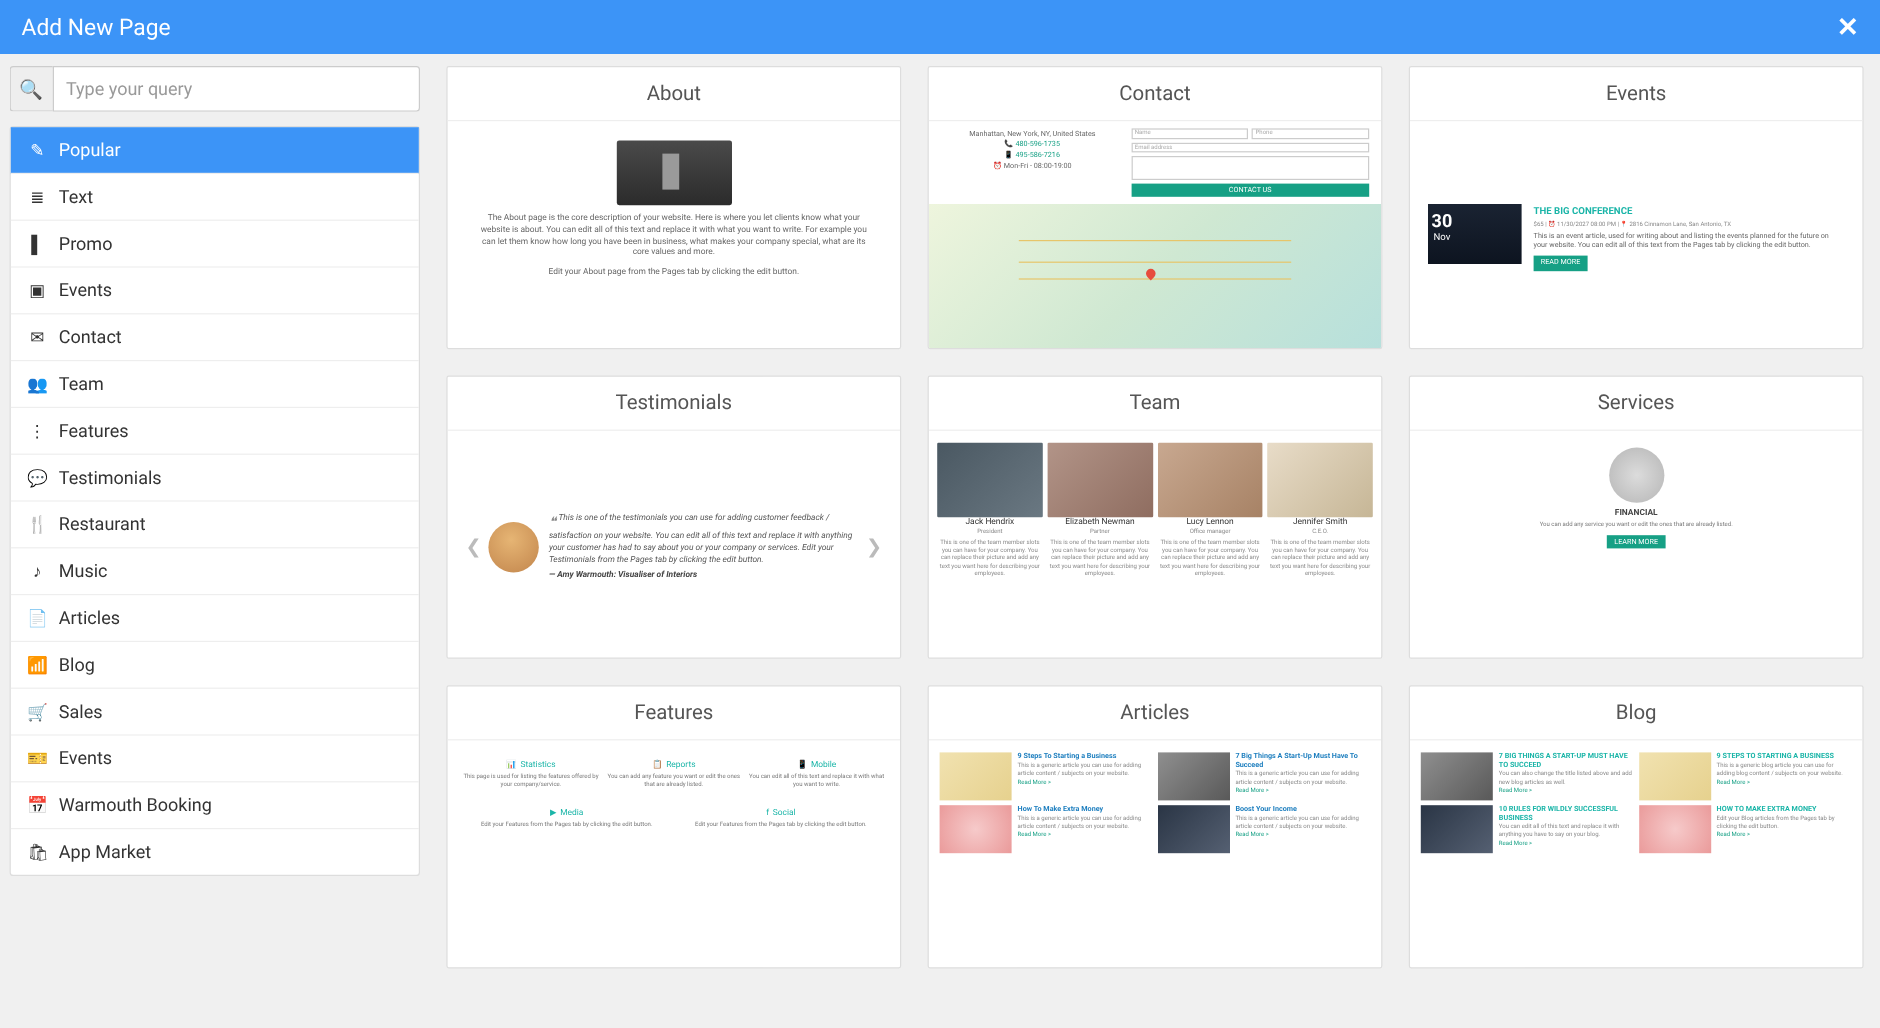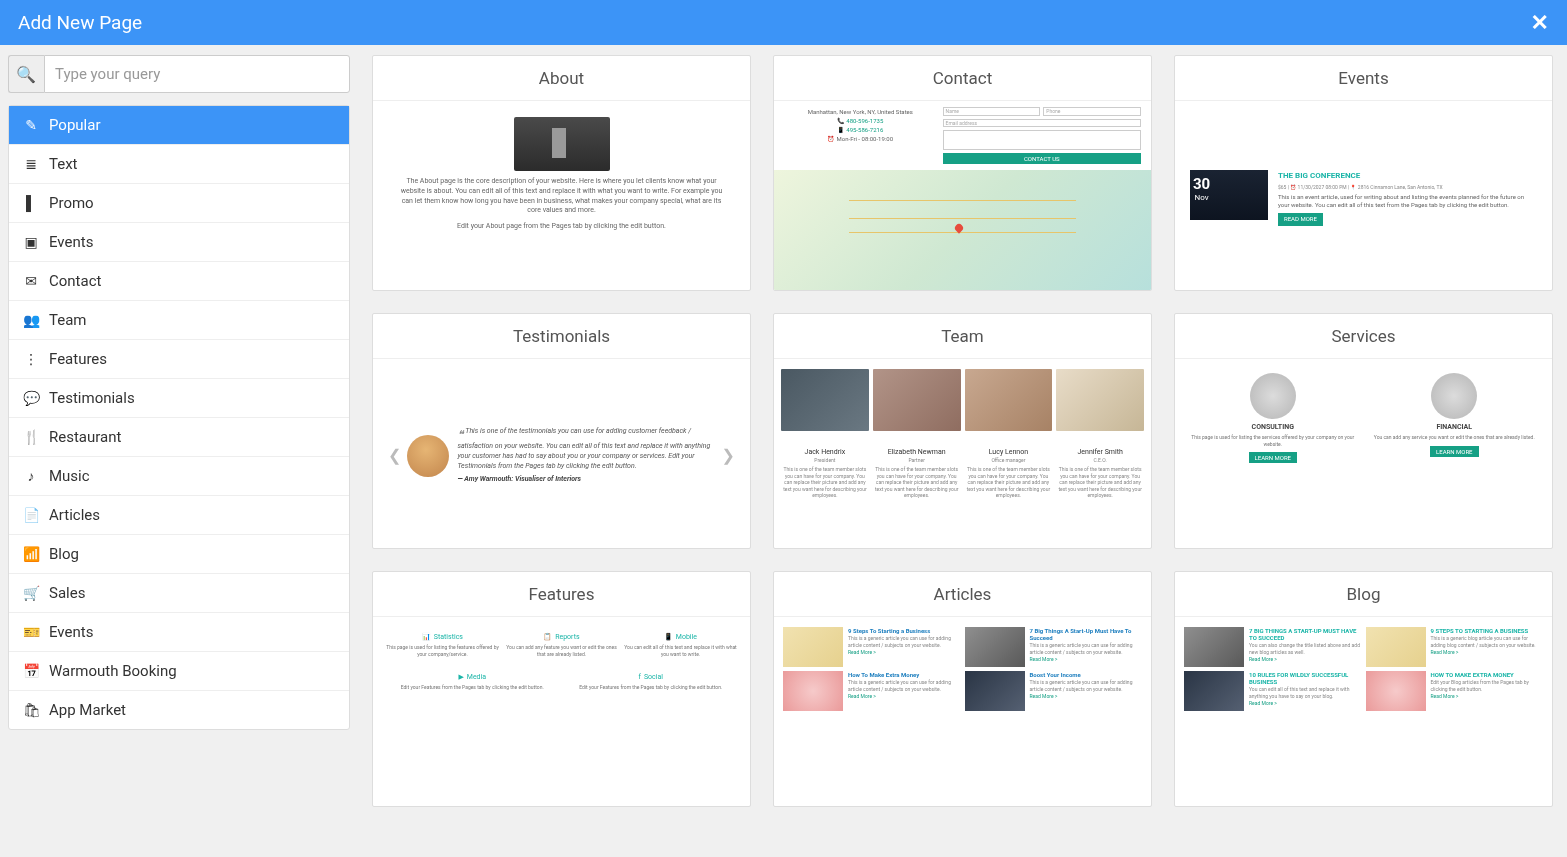--- a/index.html
+++ b/index.html
@@ -97,21 +97,21 @@
 .tst-arr { color:#bbb; font-size:16px; padding:0 6px; }
 .tst-av { width:42px; height:42px; border-radius:50%; background:radial-gradient(circle at 45% 35%, #e6b574, #c2854c); flex-shrink:0; margin-right:8px;}
 .tst-txt { flex:1; font-size:7px; line-height:1.4; color:#555;font-style:italic; }
 .qicon { color:#888; font-size:11px; margin-right:2px; vertical-align:top; }
 
 
 .team-row { display:flex; gap:4px; width:100%; padding:0 2px; }
 .team-col { flex:1; text-align:center; }
 .team-pic { width:100%; height:62px; border-radius:1px; }
 .tp1{background:linear-gradient(135deg,#4a5862,#6a7882);} .tp2{background:linear-gradient(135deg,#b29488,#8f6d60);} .tp3{background:linear-gradient(135deg,#c8a890,#a78265);} .tp4{background:linear-gradient(135deg,#e8dcc8,#c6b696);}
-.team-name { font-size:7px; color:#333; margin-top:17px; }
+.team-name { font-size:7px; color:#333; margin-top:0; }
 .team-role { font-size:5px; color:#888; margin:1px 0 3px; }
 .team-bio { font-size:5px; color:#888; line-height:1.3; }
 
 
 .svc-row { display:flex; width:100%; padding:0 4px; gap:4px; }
 .svc-col { flex:1; text-align:center; }
 .svc-circ { width:46px; height:46px; border-radius:50%; margin:4px auto; background:radial-gradient(circle,#dcdcdc,#b5b5b5); }
 .svc-h { font-size:7px; font-weight:bold; color:#444; margin:3px 0; }
 .svc-p { font-size:5px; color:#777; line-height:1.3; margin-bottom:5px; }
 .svc-btn { display:inline-block; background:#16a085; color:#fff; padding:2px 6px; font-size:6px; }
@@ -320,21 +320,20 @@
                 <div class="team-bio">This is one of the team member slots you can have for your company. You can replace their picture and add any text you want here for describing your employees.</div>
               </div>
             </div>
         </div>
       </div>
 
       <div class="card">
         <div class="card-title">Services</div>
         <div class="card-body">
           <div class="svc-row" id="svc-row">
-              <div class="svc-col"><div class="svc-circ"></div><div class="svc-h">CONSULTING</div><div class="svc-p">This page is used for listing the services offered by your company on your website.</div><div class="svc-btn">LEARN MORE</div></div>
               <div class="svc-col"><div class="svc-circ"></div><div class="svc-h">FINANCIAL</div><div class="svc-p">You can add any service you want or edit the ones that are already listed.</div><div class="svc-btn">LEARN MORE</div></div>
             </div>
         </div>
       </div>
 
       <div class="card">
         <div class="card-title">Features</div>
         <div class="card-body">
           <div class="ft-row" id="ft-row1">
               <div class="ft-col">

